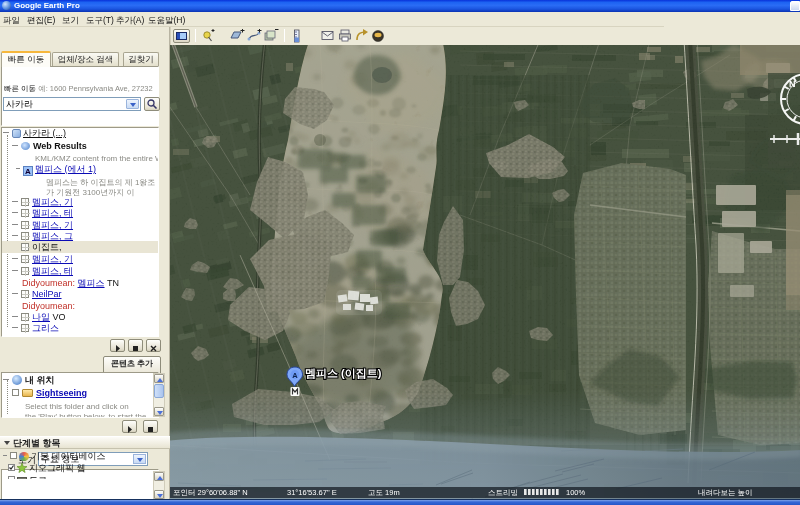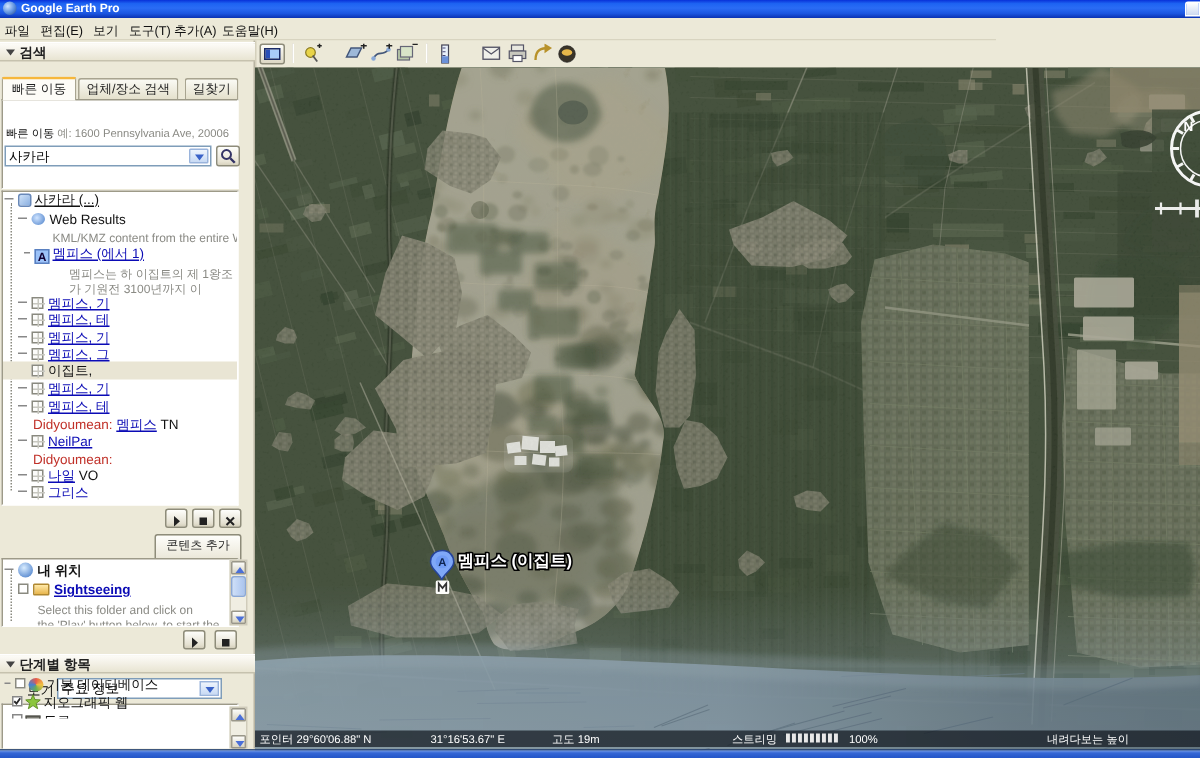--- a/index.html
+++ b/index.html
@@ -45,42 +45,41 @@
   </div>
 <div class="abs" id="menubar">
   <span style="left:3px">파일</span>
     <span style="left:27px">편집(E)</span>
     <span style="left:62px">보기</span>
     <span style="left:86px">도구(T)</span>
     <span style="left:116px">추가(A)</span>
     <span style="left:148px">도움말(H)</span>
 </div>
 <div class="abs" id="sidebar">
-  <div class="phead" style="top:1px;"><span class="tri"></span>검색</div>
   <div class="tab active" style="left:1px;width:50px;">빠른 이동</div>
   <div class="tab" style="left:52px;width:67px;">업체/장소 검색</div>
   <div class="tab" style="left:123px;width:36px;">길찾기</div>
   <div class="white" style="left:1px;top:39px;width:158px;height:60px;"></div>
-  <div class="abs" style="left:4px;top:57px;font-size:7.5px;color:#111;white-space:nowrap;">빠른 이동 <span style="color:#8a8a84">예: 1600 Pennsylvania Ave, 20006</span></div>
+  <div class="abs" style="left:4px;top:57px;font-size:7.5px;color:#111;white-space:nowrap;">빠른 이동 <span style="color:#8a8a84">예: 1600 Pennsylvania Ave, 27232</span></div>
   <div class="abs" style="left:3px;top:70px;width:138px;height:14px;background:#fff;border:1px solid #7f9db9;font-size:9px;line-height:13px;color:#000;padding-left:2px;">사카라
     <span style="position:absolute;right:1px;top:1px;width:13px;height:10px;background:linear-gradient(180deg,#eef4fd,#c8daf4);border:1px solid #9ab4dc;border-radius:1px;">
         <span class="arrow adn" style="left:3px;top:3px;border-top-color:#3a62c8"></span>
       </span>
   </div>
   <div class="xpbtn" style="left:144px;top:70px;width:16px;height:14px;">
      <svg width="12" height="12" viewBox="0 0 12 12" style="margin-top:0px">
         <circle cx="5" cy="5" r="3" fill="none" stroke="#336" stroke-width="1.3"></circle>
         <line x1="7.5" y1="7.5" x2="10.5" y2="10.5" stroke="#336" stroke-width="1.6"></line>
       </svg>
   </div>
   <div class="white" style="left:1px;top:100px;width:158px;height:210px;"></div>
   <div class="abs" id="rtree" style="left:2px;top:100px;width:156px;height:209px;overflow:hidden;">
     <div class="abs" style="left:5px;top:8px;height:192px;border-left:1px dotted #8a8a80;"></div>
     <div class="trow" style="left:1px;top:1px;text-decoration:underline;"><span class="dash"></span><span style="display:inline-block;width:9px;height:9px;background:linear-gradient(135deg,#cfe2f8,#89aee0);border:1px solid #6888b8;border-radius:2px;vertical-align:-2px;margin-right:2px;"></span>사카라 (...)</div>
-    <div class="trow" style="left:10px;top:14px;"><span class="dash"></span><span style="display:inline-block;width:9px;height:8px;background:radial-gradient(circle at 40% 40%,#cfe4ff,#4a7ec8);border-radius:50%;vertical-align:-1px;margin-right:3px;"></span>Web Results</div>
+    <div class="trow" style="left:10px;top:14px;font-weight:bold;"><span class="dash"></span><span style="display:inline-block;width:9px;height:8px;background:radial-gradient(circle at 40% 40%,#cfe4ff,#4a7ec8);border-radius:50%;vertical-align:-1px;margin-right:3px;"></span>Web Results</div>
     <div class="trow grey" style="left:33px;top:26px;">KML/KMZ content from the entire We</div>
     <div class="trow" style="left:14px;top:37px;"><span class="dash" style="width:4px"></span><span style="display:inline-block;width:10px;height:10px;background:#9cc2f8;border:1px solid #5a80c0;color:#103;font-size:8px;line-height:10px;text-align:center;vertical-align:-2px;margin-right:2px;font-weight:bold;">A</span><span class="link">멤피스 (에서 1)</span></div>
     <div class="trow grey" style="left:44px;top:50px;">멤피스는 하 이집트의 제 1왕조</div>
     <div class="trow grey" style="left:44px;top:60px;">가 기원전 3100년까지 이</div>
     <div class="abs" style="left:0px;top:114px;width:156px;height:12px;background:#e9e5d4;"></div>
     <div class="trow" style="left:10px;top:70px;"><span class="dash"></span><span class="cb"></span><span class="link">멤피스, 기</span></div>
     <div class="trow" style="left:10px;top:81px;"><span class="dash"></span><span class="cb"></span><span class="link">멤피스, 테</span></div>
     <div class="trow" style="left:10px;top:93px;"><span class="dash"></span><span class="cb"></span><span class="link">멤피스, 기</span></div>
     <div class="trow" style="left:10px;top:104px;"><span class="dash"></span><span class="cb"></span><span class="link">멤피스, 그</span></div>
     <div class="trow" style="left:19px;top:115px;"><span class="cb"></span>이집트,</div>
@@ -94,21 +93,21 @@
   </div>
   <div class="mbtn" style="left:110px;top:312px;"><svg width="13" height="11">
         <polygon points="5,2 9,5.5 5,9" fill="#222"></polygon>
       </svg></div>
   <div class="mbtn" style="left:128px;top:312px;"><svg width="13" height="11">
         <rect x="4" y="3" width="5" height="5" fill="#222"></rect>
       </svg></div>
   <div class="mbtn" style="left:146px;top:312px;"><svg width="13" height="11">
         <path d="M4 3 L9 8 M9 3 L4 8" stroke="#222" stroke-width="1.4"></path>
       </svg></div>
-  <div class="xpbtn" style="left:103px;top:329px;width:58px;height:24px;font-weight:normal;line-height:13px;">콘텐츠 추가</div>
+  <div class="xpbtn" style="left:103px;top:329px;width:58px;height:24px;font-weight:bold;line-height:13px;">콘텐츠 추가</div>
   <div class="white" style="left:1px;top:345px;width:158px;height:46px;"></div>
   <div class="abs" id="ptree" style="left:2px;top:345px;width:150px;height:45px;overflow:hidden;">
     <div class="abs" style="left:5px;top:8px;height:34px;border-left:1px dotted #8a8a80;"></div>
     <div class="trow" style="left:1px;top:3px;"><span class="dash"></span><span style="display:inline-block;width:10px;height:10px;background:radial-gradient(circle at 40% 35%,#d8ecff,#3a72c4);border-radius:50%;vertical-align:-2px;margin-right:3px;"></span><b>내 위치</b></div>
     <div class="trow" style="left:10px;top:16px;"><span style="display:inline-block;width:7px;height:7px;border:1px solid #8a8a80;background:#fff;margin-right:3px;"></span><span style="display:inline-block;width:11px;height:8px;background:linear-gradient(180deg,#ffe9a8,#e8b64e);border:1px solid #b08830;border-radius:1px;vertical-align:-1px;margin-right:3px;"></span><span class="link" style="font-weight:bold">Sightseeing</span></div>
     <div class="trow grey" style="left:23px;top:29px;">Select this folder and click on</div>
     <div class="trow grey" style="left:23px;top:39px;">the 'Play' button below, to start the</div>
   </div>
   <div class="scroll" style="left:153px;top:346px;height:44px;">
     <div class="sbtn" style="top:0px;">

